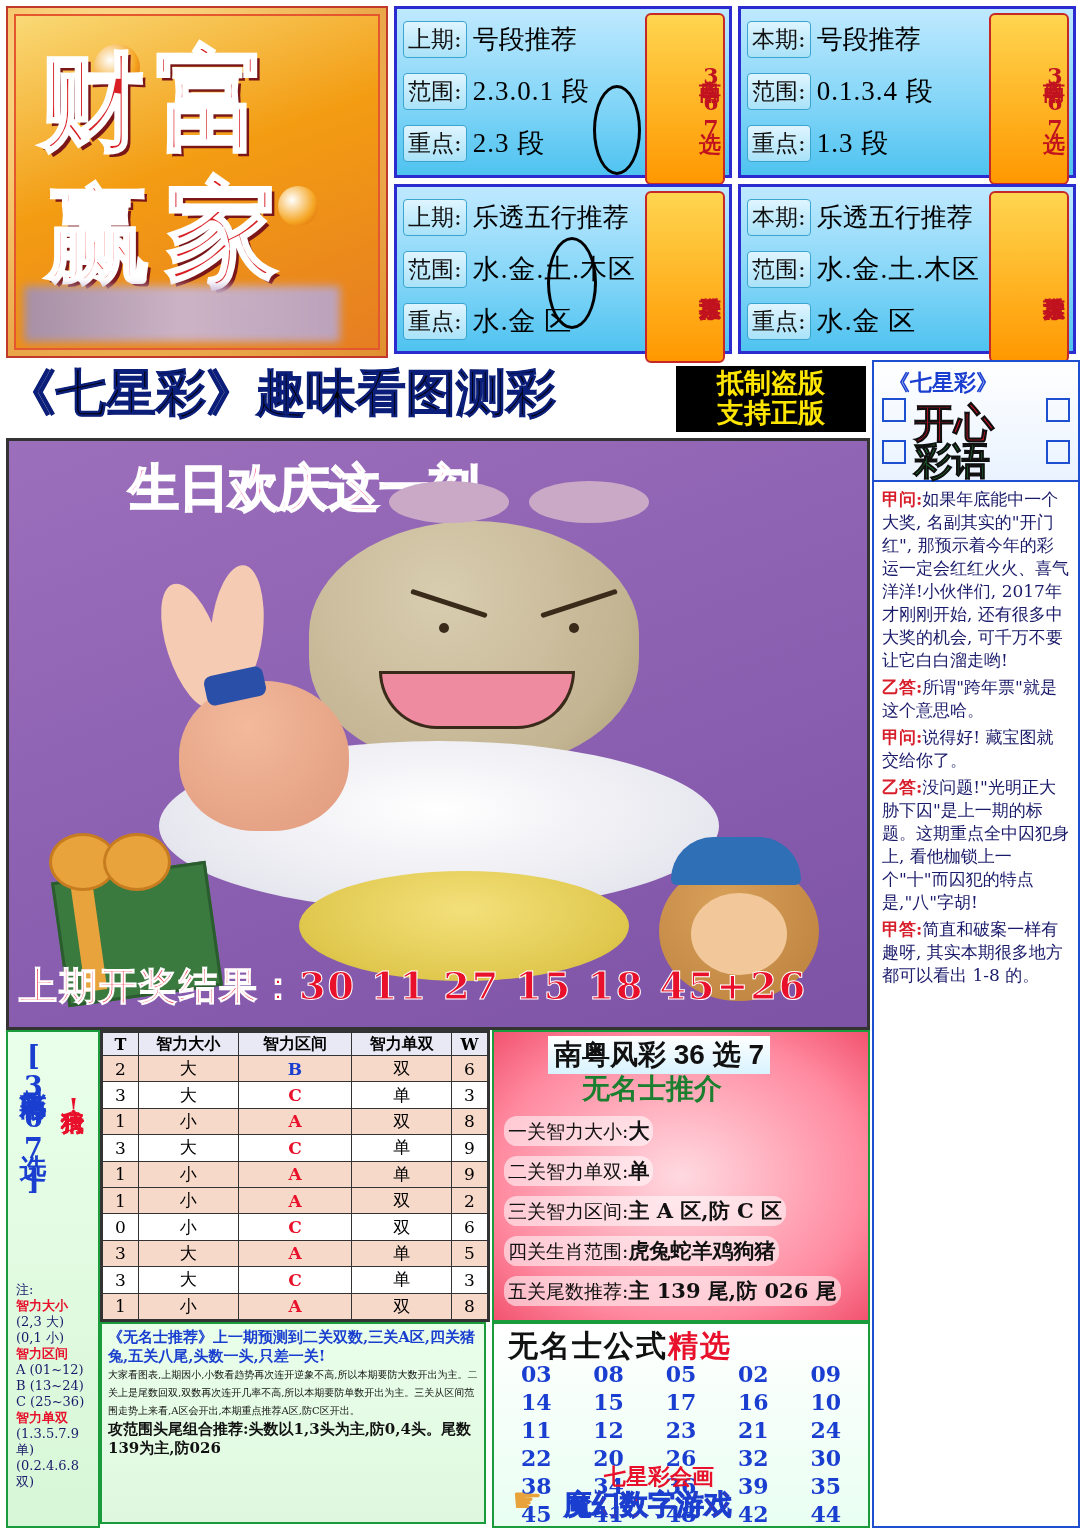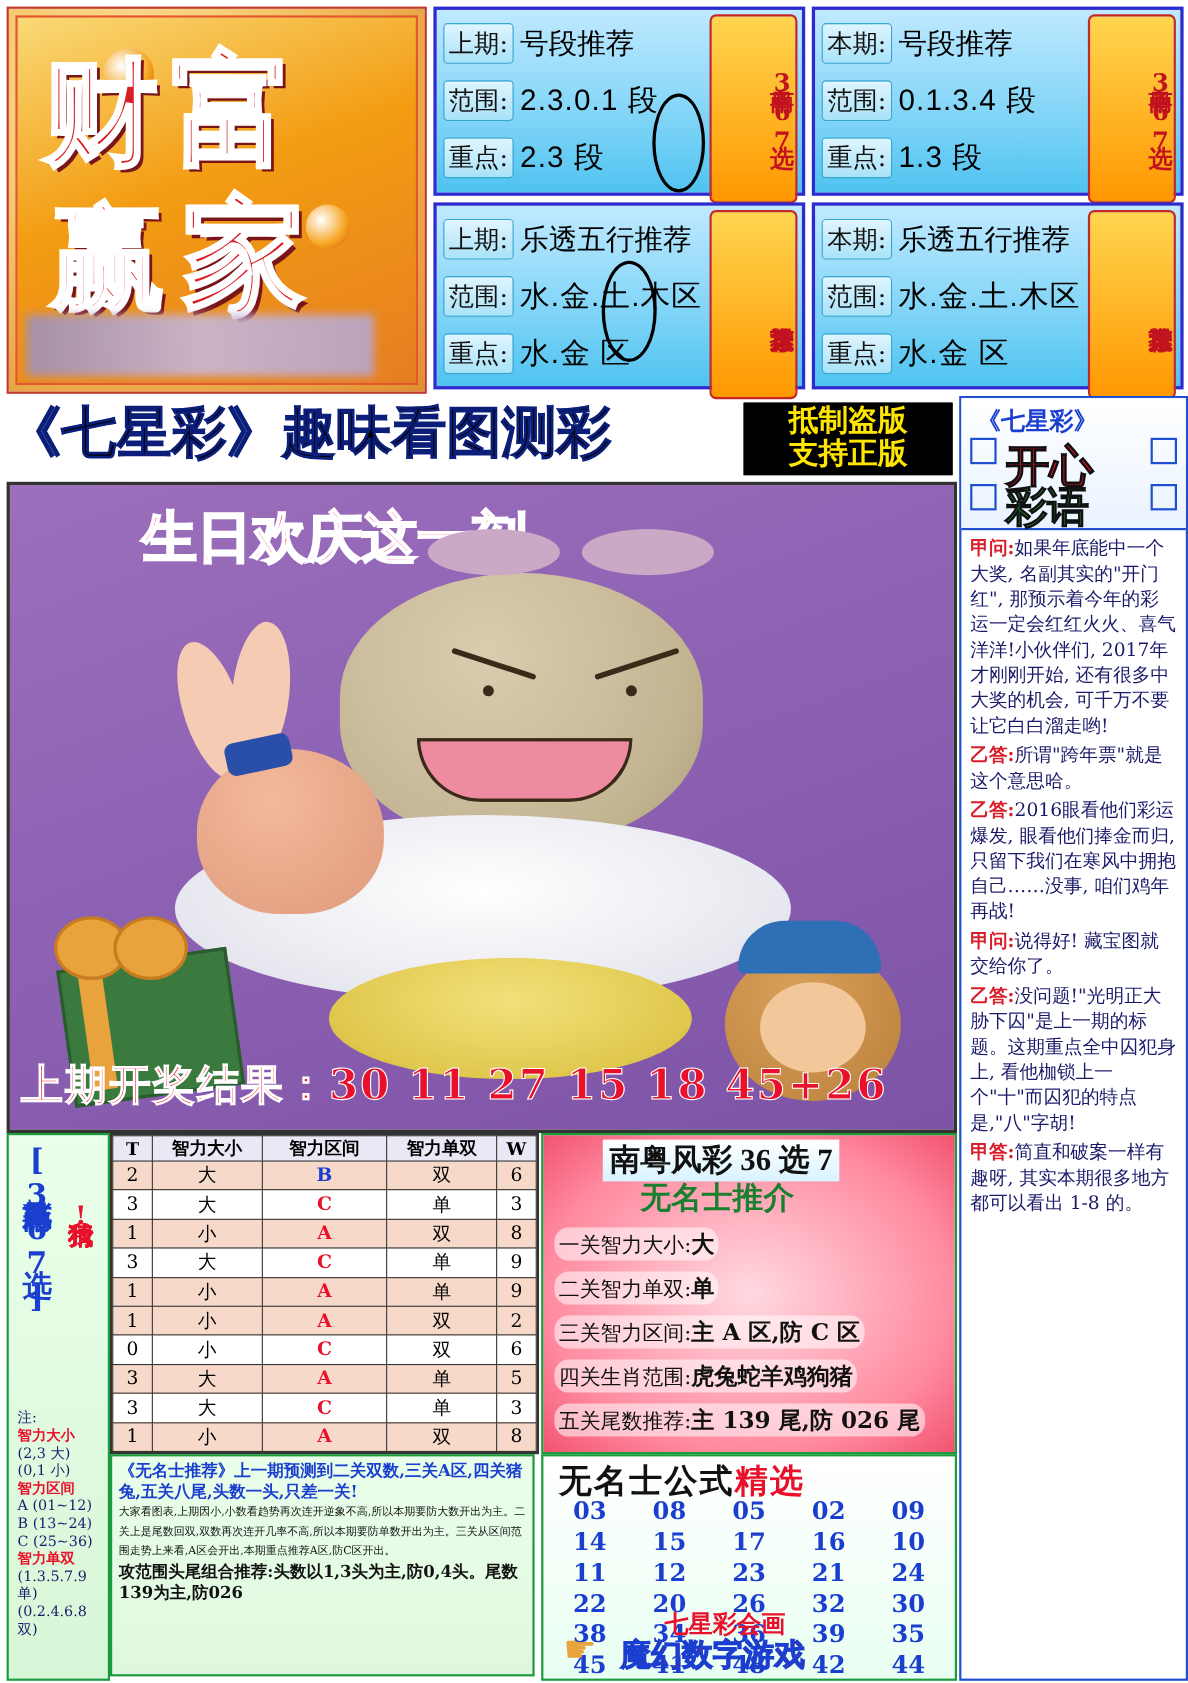--- a/index.html
+++ b/index.html
@@ -27,21 +27,21 @@
   
   .fc{position:absolute;border:3px solid #2b2bd0;box-sizing:border-box;}
   .fc-a{left:394px;top:6px;width:338px;height:172px;background:linear-gradient(180deg,#bfe9ff,#7fd4f7 60%,#4fc3f0);}
   .fc-b{left:738px;top:6px;width:338px;height:172px;background:linear-gradient(180deg,#bfe9ff,#7fd4f7 60%,#4fc3f0);}
   .fc-c{left:394px;top:184px;width:338px;height:170px;background:linear-gradient(180deg,#bfe9ff,#7fd4f7 60%,#4fc3f0);}
   .fc-d{left:738px;top:184px;width:338px;height:170px;background:linear-gradient(180deg,#bfe9ff,#7fd4f7 60%,#4fc3f0);}
   .fc-rows{position:absolute;left:6px;top:4px;width:246px;height:160px;}
   .fc-row{display:flex;align-items:center;height:52px;}
   .fc-lbl{font-size:23px;color:#111;font-family:"DejaVu Serif","Liberation Serif",serif;white-space:nowrap;
      background:linear-gradient(180deg,#dff5ff,#a9e2f8);border:1px solid #3aa6d0;border-radius:4px;padding:2px 4px;margin-right:6px;}
-  .fc-val{font-size:27px;color:#000;font-family:Liberation Sans, sans-serif;white-space:nowrap;letter-spacing:1px;}
+  .fc-val{font-size:27px;color:#000;font-family:Liberation Serif, serif;white-space:nowrap;letter-spacing:1px;}
   .fc-head{font-size:26px;color:#000;font-family:"DejaVu Serif","Liberation Serif",serif;}
   .fc-side{position:absolute;right:4px;top:4px;width:76px;height:162px;
      background:linear-gradient(180deg,#ffd54f,#ff9800);border:2px solid #c62828;border-radius:6px;
      color:#c1121f;font-weight:bold;font-size:22px;line-height:24px;text-align:center;padding-top:6px;
      writing-mode:vertical-rl;text-orientation:upright;font-family:"DejaVu Serif","Liberation Serif",serif;}
   .circle-mark{position:absolute;border:3px solid #000;border-radius:50%;}
 
   
   .title-bar{position:absolute;left:6px;top:360px;width:860px;height:72px;}
   .title-text{font-size:50px;color:#000000;font-family:"DejaVu Serif","Liberation Serif",serif;font-weight:bold;
@@ -117,21 +117,21 @@
   .note-block{position:absolute;left:100px;top:1322px;width:386px;height:202px;border:2px solid #1a9c3c;
      background:linear-gradient(180deg,#eaffea,#dff7df);padding:4px 6px;box-sizing:border-box;}
   .note-title{font-size:15px;font-weight:bold;color:#1a3fd0;font-family:"DejaVu Serif","Liberation Serif",serif;}
   .note-txt{font-size:10px;line-height:18px;color:#111;font-family:"DejaVu Serif","Liberation Serif",serif;}
   .note-foot{font-size:15px;font-weight:bold;color:#111;font-family:"DejaVu Serif","Liberation Serif",serif;}
 
   
   .rec{position:absolute;left:492px;top:1030px;width:374px;height:288px;border:2px solid #1a9c3c;
      background:radial-gradient(ellipse at 50% 50%,#ffd9e0,#ff8aa0 70%,#f2536f);overflow:hidden;}
   .rec-h1{position:absolute;left:54px;top:4px;font-size:28px;font-weight:bold;color:#111;
-     font-family:Liberation Serif, serif;background:linear-gradient(180deg,#fff,#d8f3ff);padding:0 6px;}
+     font-family:Liberation Sans, sans-serif;background:linear-gradient(180deg,#fff,#d8f3ff);padding:0 6px;}
   .rec-h2{position:absolute;left:88px;top:38px;font-size:28px;font-weight:bold;color:#1a7f2e;
      font-family:"DejaVu Serif","Liberation Serif",serif;}
   .rec-line{position:absolute;left:10px;font-size:19px;color:#111;font-family:"DejaVu Serif","Liberation Serif",serif;
      background:rgba(255,255,255,.55);border-radius:13px;padding:1px 4px;white-space:nowrap;}
   .rec-line b{color:#111;font-size:21px;}
 
   
   .grid-box{position:absolute;left:492px;top:1322px;width:374px;height:202px;border:2px solid #1a9c3c;
      background:linear-gradient(180deg,#fff,#e9fff2);overflow:hidden;}
   .grid-title{position:absolute;left:14px;top:2px;font-size:30px;font-weight:bold;color:#111;
@@ -292,21 +292,20 @@
       <div class="sq" style="left:8px;top:78px;"></div>
       <div class="sq" style="left:172px;top:36px;"></div>
       <div class="sq" style="left:172px;top:78px;"></div>
       <div class="t1">《七星彩》</div>
       <div class="t2">开心</div>
       <div class="t3">彩语</div>
     </div>
     <div class="rc-body">
       <div class="qa"><span class="who">甲问:</span><span>如果年底能中一个大奖, 名副其实的"开门红", 那预示着今年的彩运一定会红红火火、喜气洋洋!小伙伴们, 2017年才刚刚开始, 还有很多中大奖的机会, 可千万不要让它白白溜走哟!</span></div>
       <div class="qa"><span class="who">乙答:</span><span>所谓"跨年票"就是这个意思哈。</span></div>
-      <div class="qa"><span class="who">乙答:</span><span>2016眼看他们彩运爆发, 眼看他们捧金而归, 只留下我们在寒风中拥抱自己……没事, 咱们鸡年再战!</span></div>
       <div class="qa"><span class="who">甲问:</span><span>说得好! 藏宝图就交给你了。</span></div>
       <div class="qa"><span class="who">乙答:</span><span>没问题!"光明正大胁下囚"是上一期的标题。这期重点全中囚犯身上, 看他枷锁上一个"十"而囚犯的特点是,"八"字胡!</span></div>
       <div class="qa"><span class="who">甲答:</span><span>简直和破案一样有趣呀, 其实本期很多地方都可以看出 1-8 的。</span></div>
     </div>
   </div>
 
   <div class="bl-banner">
     <div class="v1">[南粤风彩36选7]</div>
     <div class="v2">我猜猜猜!</div>
     <div class="bl-note">

